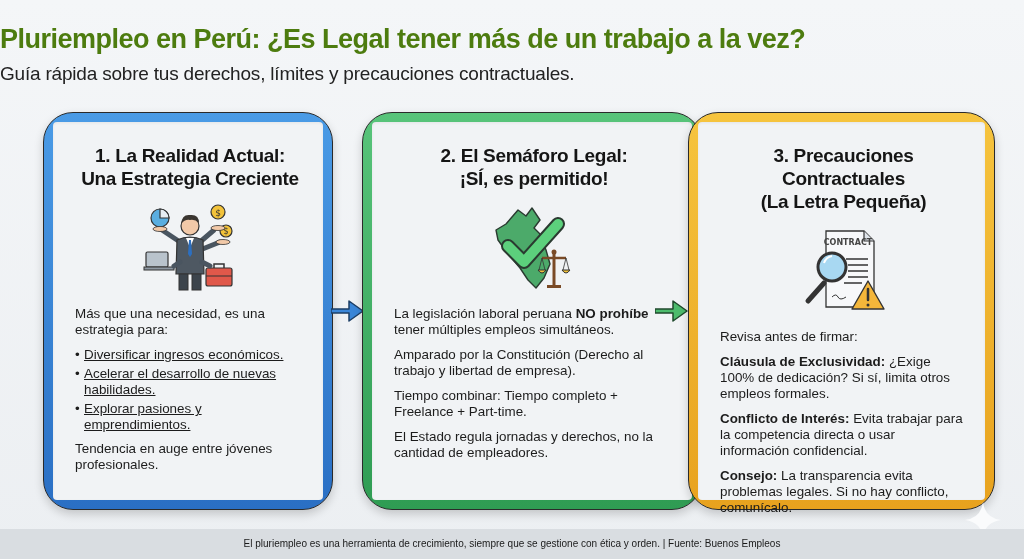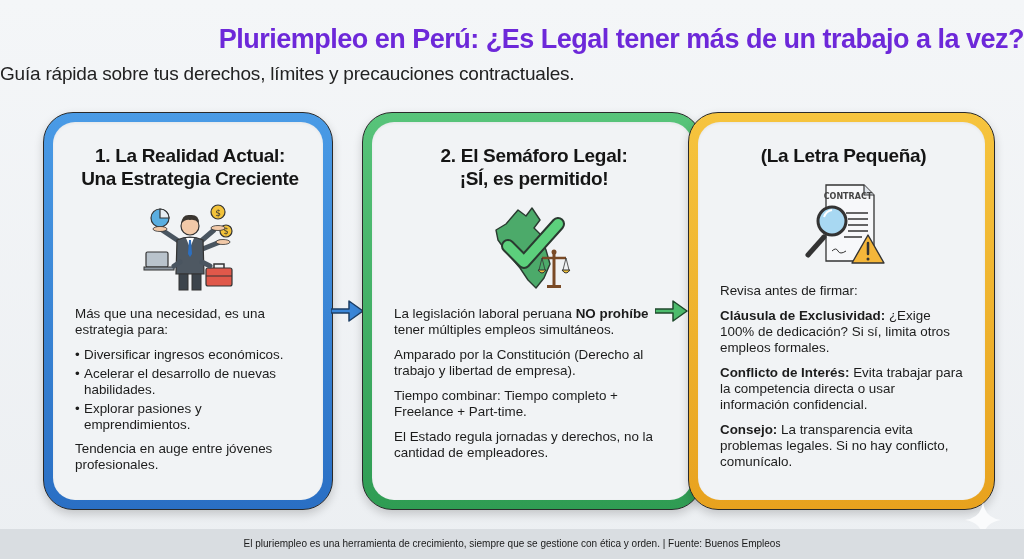--- a/index.html
+++ b/index.html
@@ -5,48 +5,48 @@
   * { box-sizing: border-box; margin: 0; padding: 0; }
   html, body { width: 1024px; height: 559px; overflow: hidden; }
   body {
     font-family: "Liberation Sans", "DejaVu Sans", sans-serif;
     background: linear-gradient(180deg, #f4f6f8 0%, #eceff2 100%);
     color: #151515;
     position: relative;
   }
   .title {
     position: absolute; left: 0; right: 0; top: 24px;
-    text-align: right; font-size: 27px; font-weight: bold; letter-spacing: -0.5px; color: #6d28d9; padding-left: 39px;
+    text-align: left; font-size: 27px; font-weight: bold; letter-spacing: -0.5px; color: #4d7c0f;
   }
   .subtitle {
     position: absolute; left: 0; right: 0; top: 63px;
     font-size: 19px; color: #222; letter-spacing: -0.2px;
   }
   .card {
     position: absolute; top: 112px; height: 398px; border-radius: 30px;
     padding: 9px; border: 1.5px solid #2a2a2a;
     box-shadow: 0 4px 10px rgba(0,0,0,0.18);
   }
   .card.blue { left: 43px; width: 290px; background: linear-gradient(180deg,#4a9be6 0%, #2a6fc4 100%); }
   .card.green { left: 362px; width: 340px; background: linear-gradient(180deg,#58c47a 0%, #2f9c53 100%); }
   .card.yellow { left: 688px; width: 307px; background: linear-gradient(180deg,#f6c43e 0%, #e8a21e 100%); }
   .inner {
-    width: 100%; height: 100%; background: #f1f3f5; border-radius: 22px;
+    width: 100%; height: 100%; background: #f1f3f5; border-radius: 4px;
     position: relative; padding: 22px 18px 0 22px;
     box-shadow: inset 0 1px 3px rgba(0,0,0,0.06);
   }
   .card-title {
     text-align: center; font-weight: bold; font-size: 19px; line-height: 23px;
     letter-spacing: -0.3px; color: #151515;
   }
   .illus { display: block; margin: 12px auto 0; }
   .body { font-size: 13.4px; line-height: 16px; color: #1c1c1c; }
   .body p { margin-bottom: 9px; }
   .body ul { list-style: none; margin-bottom: 8px; }
-  .body li { position: relative; padding-left: 9px; margin-bottom: 3px; }
+  .body li { position: relative; padding-left: 9px; margin-bottom: 3px; text-decoration: underline; }
   .body li::before { content: "•"; position: absolute; left: 0; top: 0; }
   .body b { font-weight: bold; }
   .arrow { position: absolute; top: 296px; }
   .footer {
     position: absolute; left: 0; right: 0; bottom: 0; height: 30px;
     background: #d9dde1; text-align: center; font-size: 10px; line-height: 30px; color: #1a1a1a;
   }
   .sparkle { position: absolute; left: 963px; top: 500px; }
 </style>
 </head>
@@ -143,20 +143,21 @@
   </div>
 </div>
 
 <svg class="arrow" style="left:655px;" width="36" height="30" viewBox="0 0 36 30">
   <path d="M0 13 L18 13 L18 5 L32 15 L18 25 L18 17 L0 17 Z" fill="#4cbb6c" stroke="#1f4a2c" stroke-width="1.5" stroke-linejoin="round"></path>
 </svg>
 
 <div class="card yellow">
   <div class="inner">
     <div class="card-title">
+      <div>3. Precauciones Contractuales</div>
       <div>(La Letra Pequeña)</div>
     </div>
     <svg class="illus" width="100" height="90" viewBox="0 0 100 90">
       <path d="M32 6 L70 6 L80 16 L80 82 L32 82 Z" fill="#f7f8fa" stroke="#333" stroke-width="1.3"></path>
       <path d="M70 6 L70 16 L80 16" fill="#dfe4ea" stroke="#333" stroke-width="1.2"></path>
       <text x="54" y="20" font-size="8" text-anchor="middle" font-weight="bold" fill="#444" font-family="DejaVu Sans, sans-serif">CONTRACT</text>
       <line x1="52" y1="34" x2="74" y2="34" stroke="#333" stroke-width="1.5"></line>
       <line x1="54" y1="40" x2="74" y2="40" stroke="#333" stroke-width="1.5"></line>
       <line x1="54" y1="46" x2="74" y2="46" stroke="#333" stroke-width="1.5"></line>
       <line x1="54" y1="52" x2="74" y2="52" stroke="#333" stroke-width="1.5"></line>

